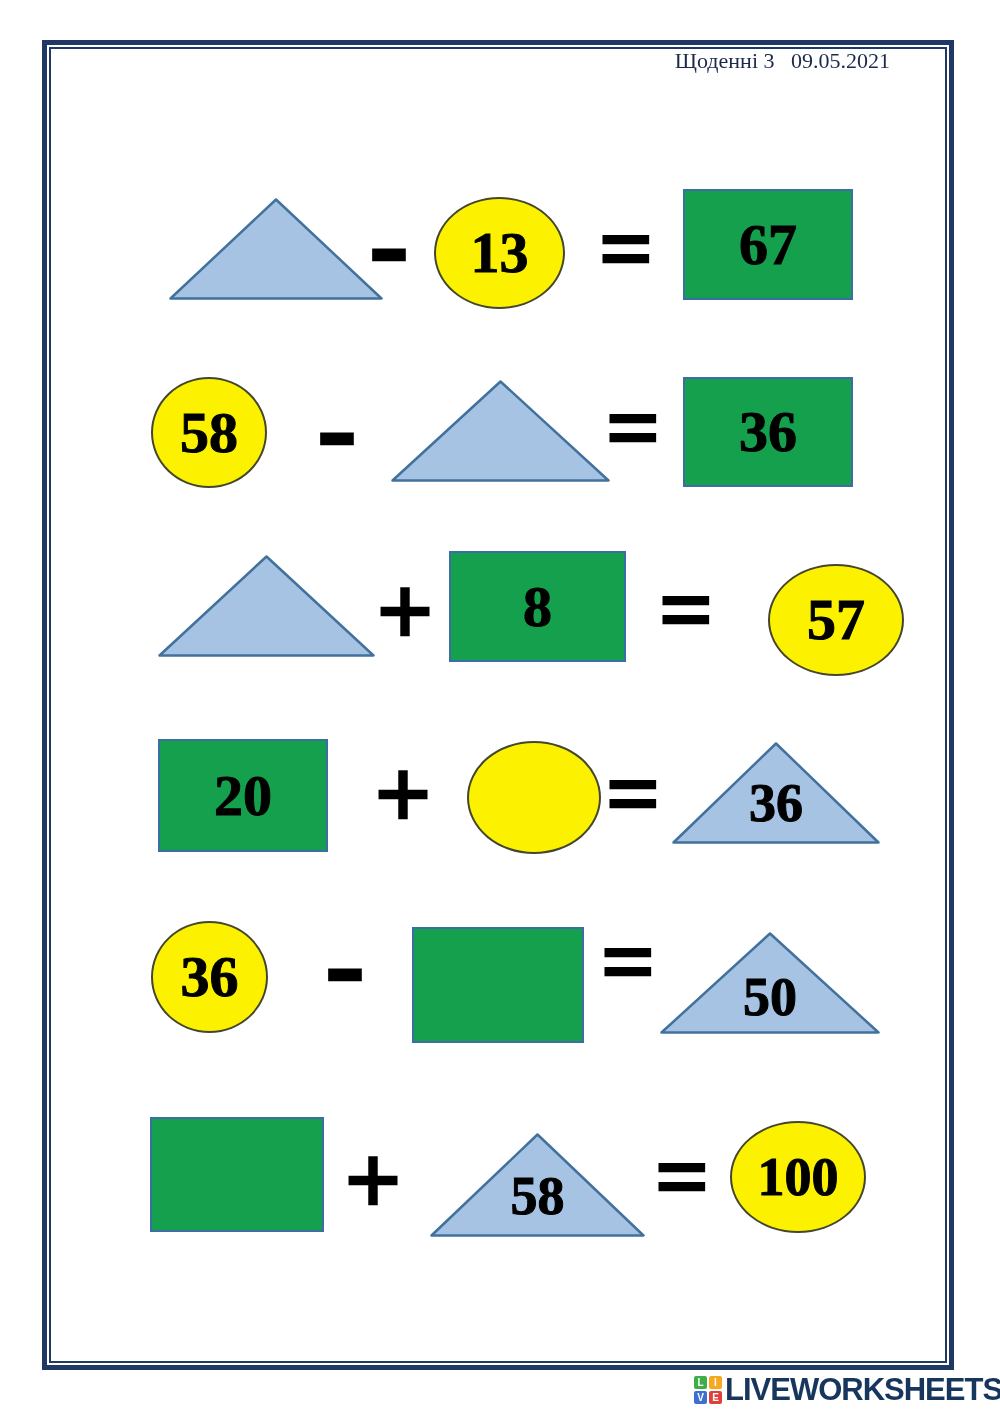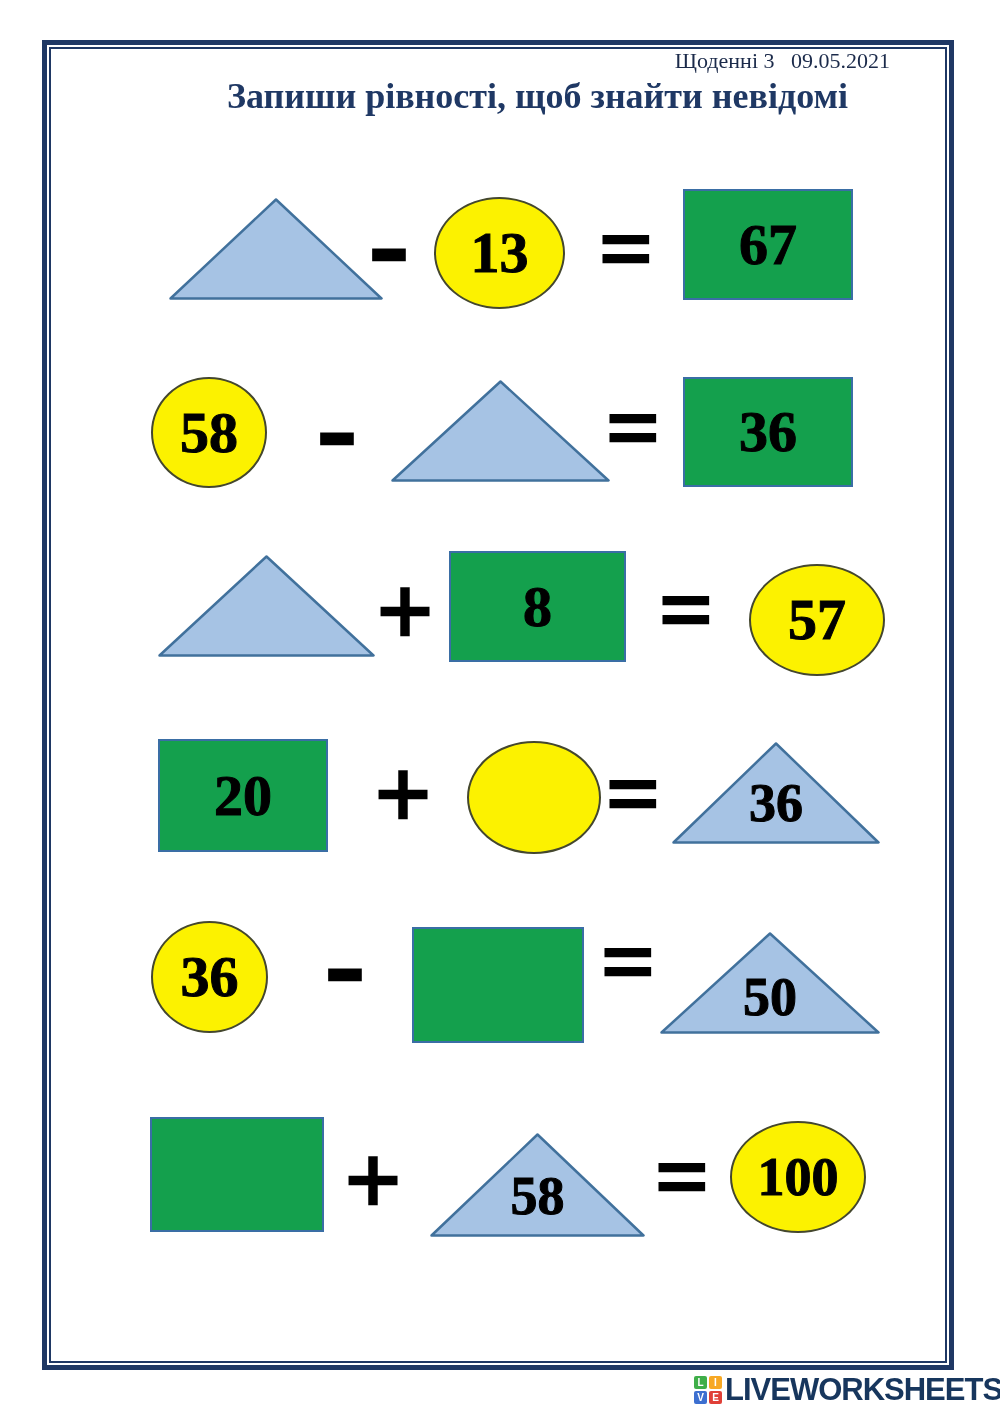--- a/index.html
+++ b/index.html
@@ -73,21 +73,20 @@
 </head>
 <body>
 
 <div class="frame">
   <div class="frame-inner"></div>
 </div>
 
 <div class="header-note">Щоденні 3   09.05.2021</div>
 
 <div class="title">
-  <div>Запиши рівності, щоб знайти невідомі</div>
 </div>
 
 <div>
   <div class="shape shape-tri" style="left:168px;top:197px;width:216px;height:104px;">
     <svg width="216" height="104" viewBox="0 0 216 104">
         <polygon class="tri-poly" points="108,2.5 213.5,101.5 2.5,101.5"></polygon>
       </svg>
     <span class="num tri-num"></span>
   </div>
   <span class="op op-minus" style="left:389px;top:243px;">-</span>
@@ -122,21 +121,21 @@
     <svg width="219" height="104" viewBox="0 0 219 104">
         <polygon class="tri-poly" points="109.5,2.5 216.5,101.5 2.5,101.5"></polygon>
       </svg>
     <span class="num tri-num"></span>
   </div>
   <span class="op op-plus" style="left:405px;top:612px;">+</span>
   <div class="shape shape-rect" style="left:449px;top:551px;width:177px;height:111px;">
     <span class="num">8</span>
   </div>
   <span class="op op-eq" style="left:686px;top:610px;">=</span>
-  <div class="shape shape-ellipse" style="left:749px;top:564px;width:136px;height:112px;">
+  <div class="shape shape-ellipse" style="left:768px;top:564px;width:136px;height:112px;">
     <span class="num">57</span>
   </div>
 </div>
 
 <div>
   <div class="shape shape-rect" style="left:158px;top:739px;width:170px;height:113px;">
     <span class="num">20</span>
   </div>
   <span class="op op-plus" style="left:403px;top:795px;">+</span>
   <div class="shape shape-ellipse" style="left:467px;top:741px;width:134px;height:113px;">

